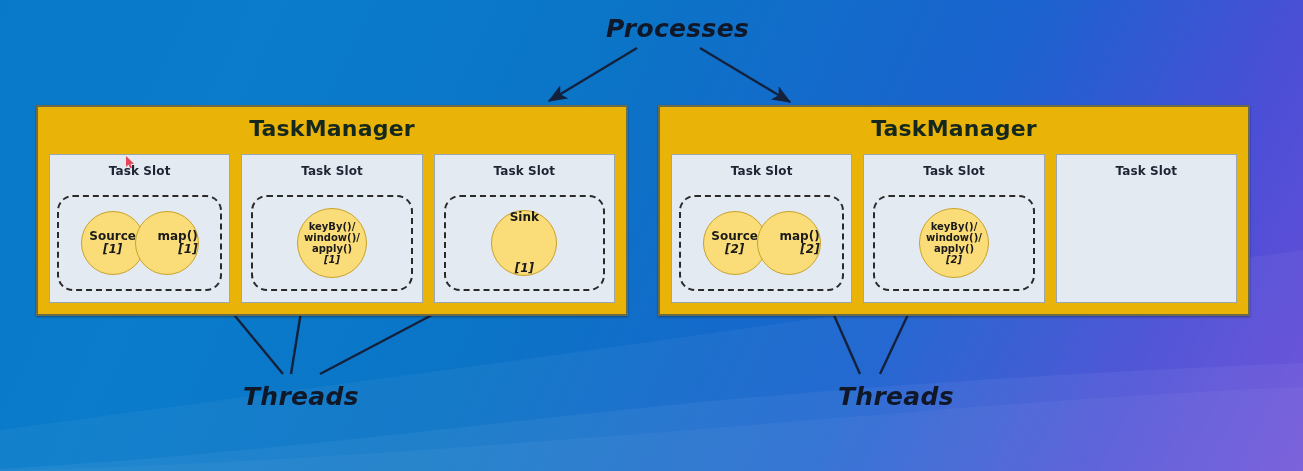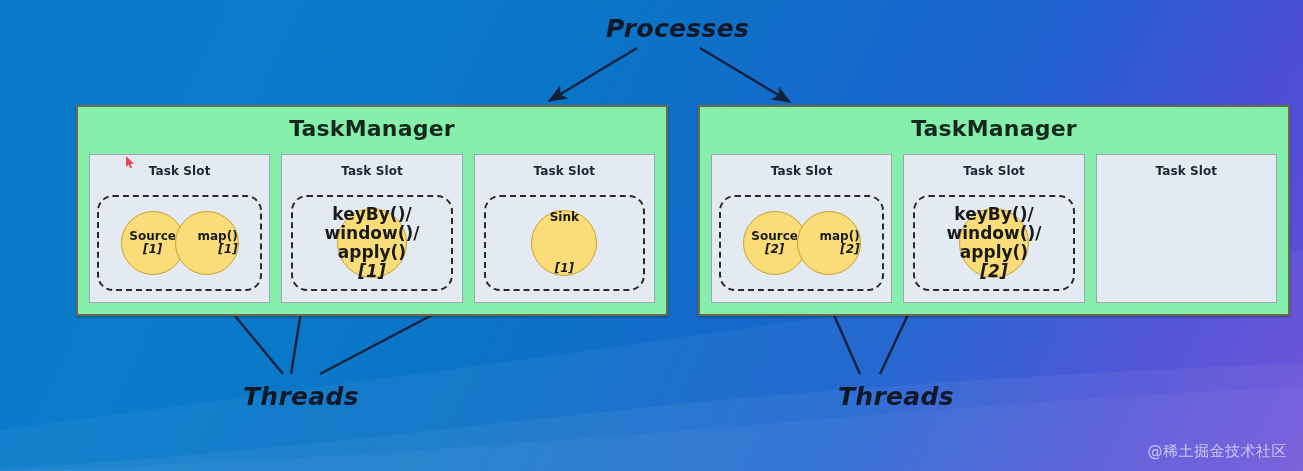--- a/index.html
+++ b/index.html
@@ -29,24 +29,23 @@
     letter-spacing:.3px;
     white-space:nowrap;
   }
   #label-processes { left:606px; top:14px; font-size:25px; }
   #label-threads-left { left:243px; top:382px; font-size:25px; }
   #label-threads-right { left:838px; top:382px; font-size:25px; }
 
   
   .taskmanager {
     position:absolute;
-    background:#86efac;
+    background:#eab308;
     border:2px solid #6b6b4a;
     box-shadow:0 1px 2px rgba(0,0,0,.35);
-    margin-left:40px;
   }
   #tm-left  { left:36px;  top:105px; width:592px; height:211px; }
   #tm-right { left:658px; top:105px; width:592px; height:211px; }
 
   .tm-title {
     text-align:center;
     font-size:22px;
     font-weight:bold;
     color:#14281d;
     margin-top:9px;
@@ -97,21 +96,21 @@
     justify-content:center;
     font-size:12px;
     font-weight:bold;
     color:#1a1a1a;
     line-height:1.12;
     text-align:center;
     position:relative;
   }
   .op-circle.big {
     width:70px; height:70px;
-    font-size:17px;
+    font-size:10px;
     justify-content:center;
   }
   .op-circle.solo { width:66px; height:66px;justify-content:space-between; }
   .op-circle + .op-circle { margin-left:-10px;align-items:flex-end; }
   .op-circle .idx { font-style:italic; }
   .op-circle .ln { display:block; }
 
   
   #cursor-artifact {
     position:absolute;
@@ -243,15 +242,14 @@
         <div class="slot-title">Task Slot</div>
       </div>
 
     </div>
   </div>
 
   <svg id="cursor-artifact" viewBox="0 0 11 13">
     <path d="M1,0 L1,11 L3.6,8.6 L5.3,12.4 L7.1,11.6 L5.4,7.9 L9,7.7 Z" fill="#e8455a"></path>
   </svg>
 
-  <div id="watermark">@稀土掘金技术社区</div>
 
 </div>
 
 </body></html>

